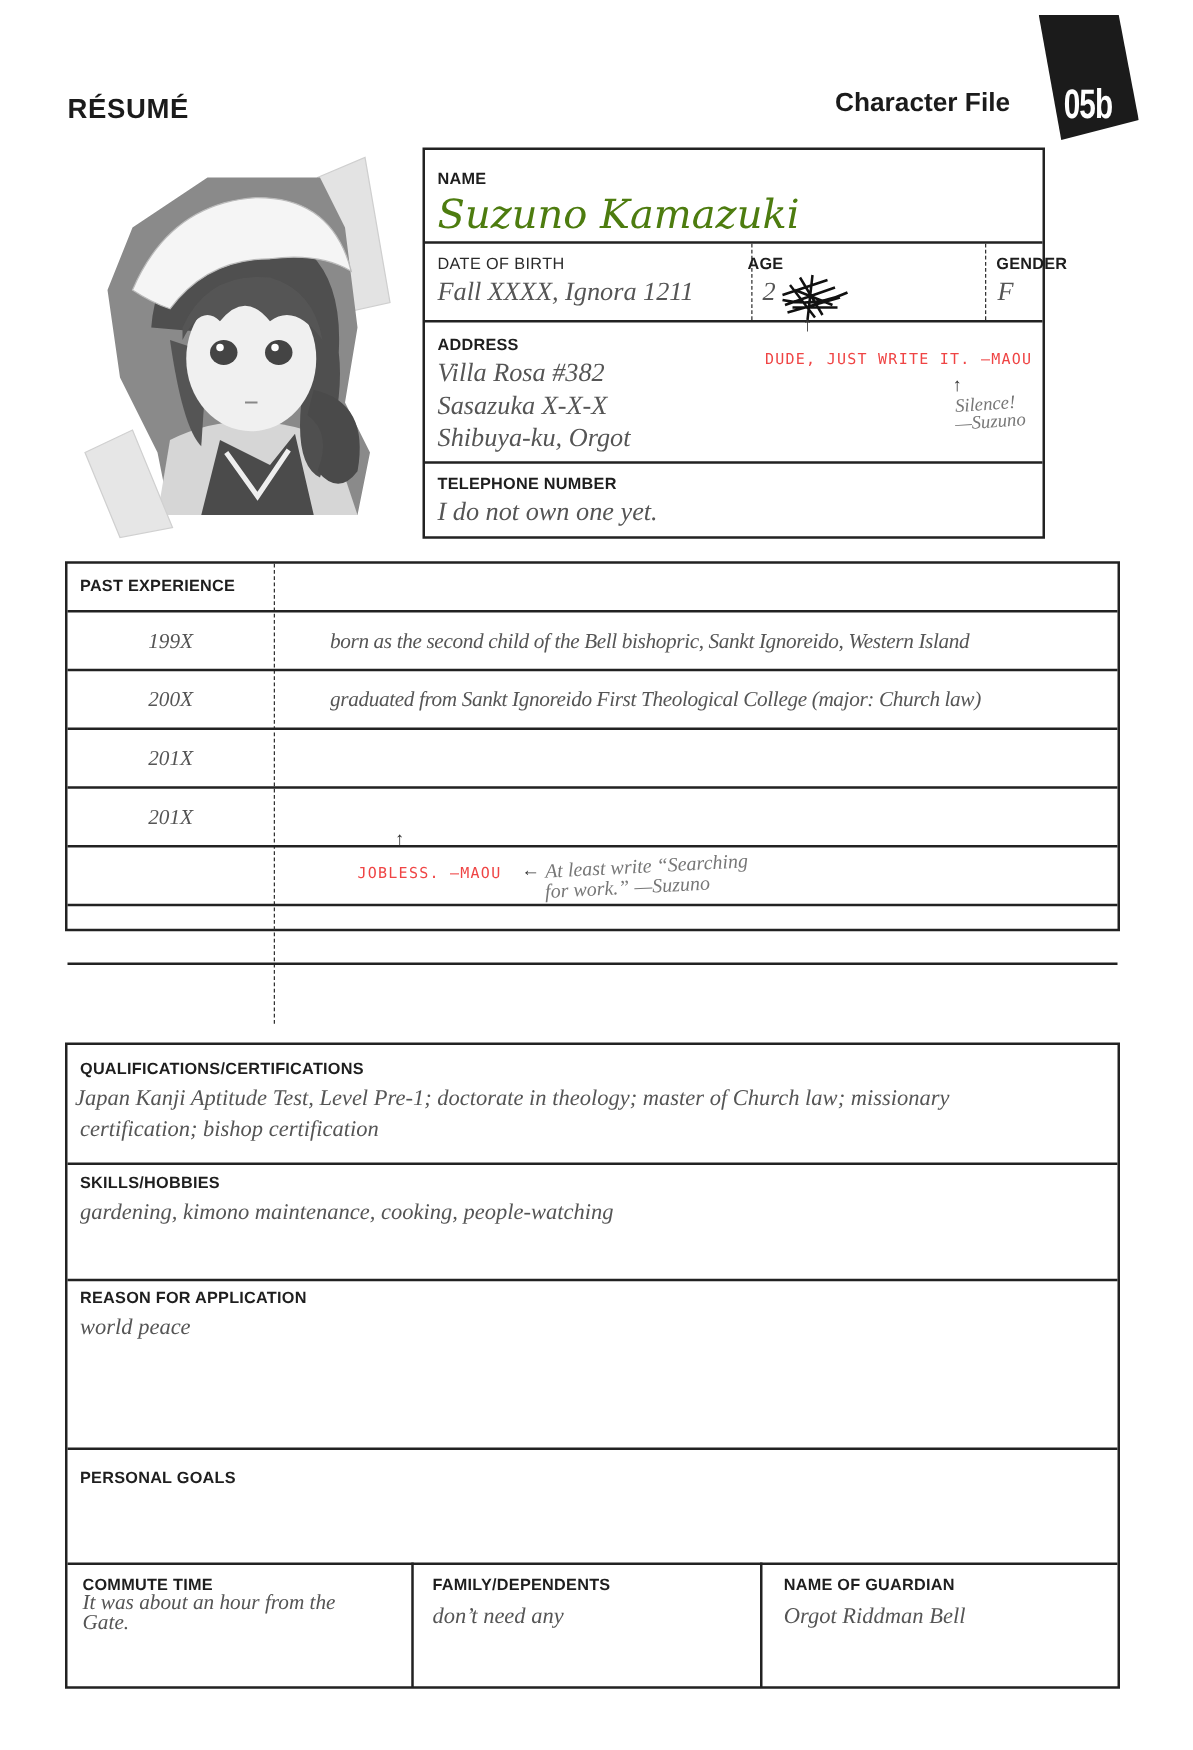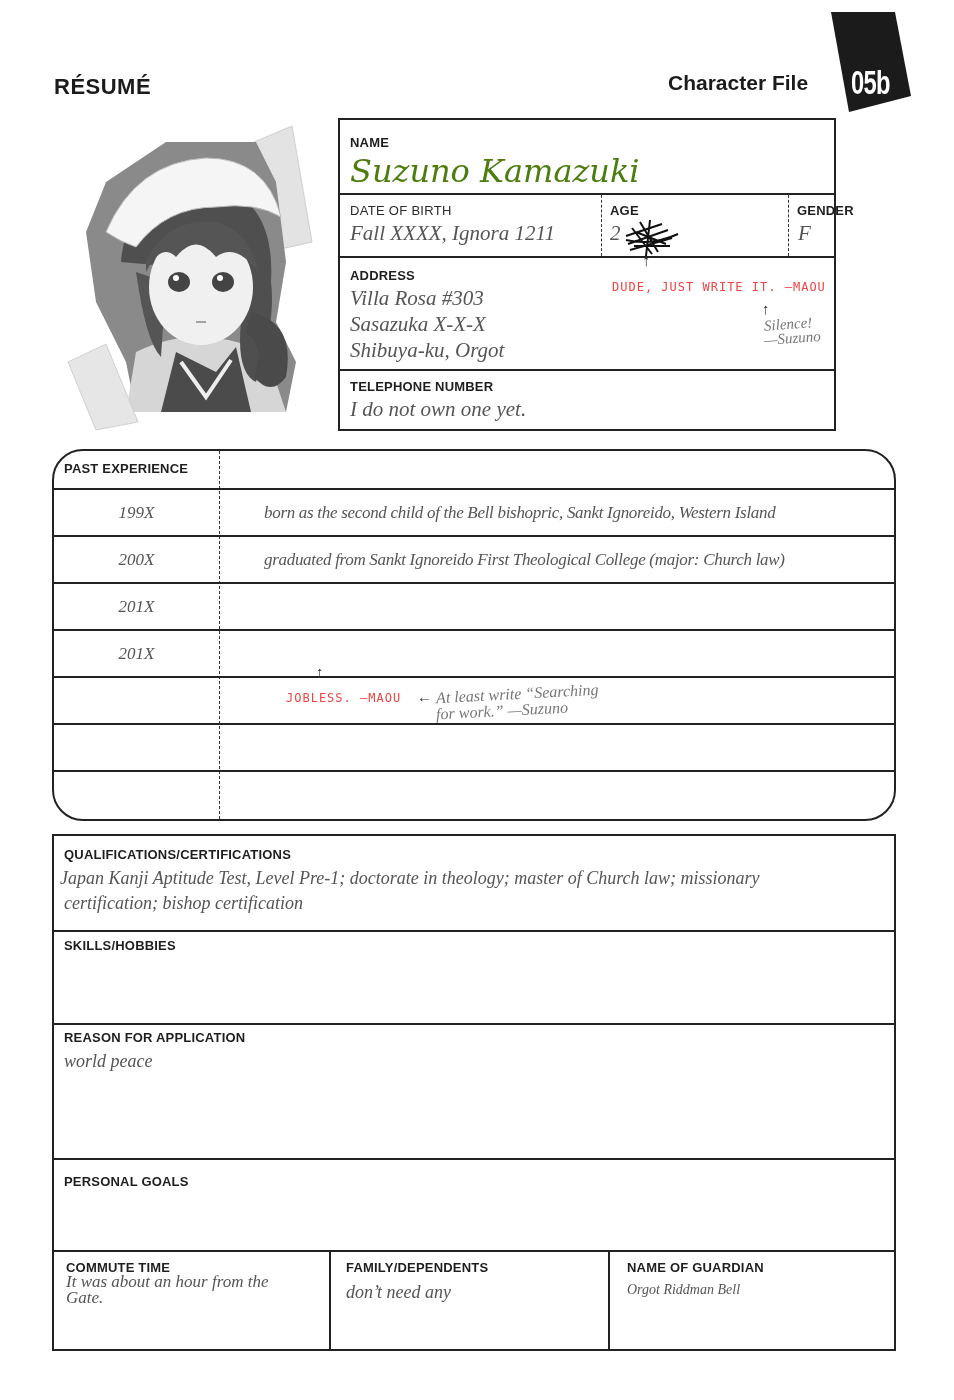--- a/index.html
+++ b/index.html
@@ -24,21 +24,21 @@
 
     
     .box { position: absolute; border: 2.5px solid #222; box-sizing: border-box; background: #fff; }
     #info-box { left: 338px; top: 118px; width: 498px; height: 313px; }
     .hline { position: absolute; left: 0; right: 0; height: 0; border-top: 2px solid #222; }
     .dvline { position: absolute; width: 0; border-left: 1.5px dashed #333; }
     .cell-label { position: absolute; }
     .cell-value { position: absolute; white-space: nowrap; }
 
     
-    #exp-box { left: 52px; top: 449px; width: 844px; height: 372px; border-radius: 31px; }
+    #exp-box { left: 52px; top: 449px; width: 844px; height: 296px; }
 
     
     #quals-box { left: 52px; top: 834px; width: 844px; height: 517px; }
     .vline { position: absolute; width: 0; border-left: 2px solid #222; }
 
     .note-caps { font-family: "DejaVu Sans Mono", monospace; font-size: 12px; color: #ef4444; letter-spacing: 1px; }
     .note-hand { font-family: "Liberation Serif", serif; font-style: italic; color: #777; }
   </style>
 </head>
 <body>
@@ -90,32 +90,32 @@
   <div class="hline" style="top:249px;"></div>
   <div class="dvline" style="left:261px; top:75px; height:61px;"></div>
   <div class="dvline" style="left:448px; top:75px; height:61px;"></div>
 
   <div class="cell-label label" style="left:10px; top:15px;">NAME</div>
   <div class="cell-value hand" style="left:10px; top:32px; font-size:32px;">Suzuno Kamazuki</div>
 
   <div class="cell-label label-light" style="left:10px; top:83px;">DATE OF BIRTH</div>
   <div class="cell-value hand-thin" style="left:10px; top:101px; font-size:21px;">Fall XXXX, Ignora 1211</div>
 
-  <div class="cell-label label" style="left:270px; top:83px;text-align:center;">AGE</div>
+  <div class="cell-label label" style="left:258px; top:83px;text-align:center;">AGE</div>
   <div class="cell-value hand-thin" style="left:270px; top:101px; font-size:21px;">2</div>
   <svg class="abs" style="left:282px; top:96px;" width="60" height="42" viewBox="0 0 60 42">
     <path d="M4,20 L40,8 M6,28 L46,14 M8,34 L50,22 M10,12 L30,38 M18,6 L36,36 M28,4 L24,40 M4,24 Q30,30 56,18 M12,30 L48,30 M14,16 L44,28" stroke="#111" stroke-width="2" fill="none"></path>
   </svg>
   <div class="cell-value" style="left:302px; top:132px; font-size:16px; color:#333;">↑</div>
 
   <div class="cell-label label" style="left:457px; top:83px;">GENDER</div>
   <div class="cell-value hand-thin" style="left:458px; top:101px; font-size:21px;">F</div>
 
   <div class="cell-label label" style="left:10px; top:148px;">ADDRESS</div>
-  <div class="cell-value hand-thin" style="left:10px; top:166px; font-size:21px;">Villa Rosa #303</div>
+  <div class="cell-value hand-thin" style="left:10px; top:166px; font-size:21px;">Villa Rosa #382</div>
   <div class="cell-value hand-thin" style="left:10px; top:192px; font-size:21px;">Sasazuka X-X-X</div>
   <div class="cell-value hand-thin" style="left:10px; top:218px; font-size:21px;">Shibuya-ku, Orgot</div>
 
   <div class="cell-value note-caps" style="left:272px; top:160px;">DUDE, JUST WRITE IT. —MAOU</div>
   <div class="cell-value" style="left:422px; top:180px; font-size:15px; color:#333;">↑</div>
   <div class="cell-value note-hand" style="left:424px; top:196px; font-size:15px; transform:rotate(-4deg);">Silence!</div>
   <div class="cell-value note-hand" style="left:424px; top:210px; font-size:15px; transform:rotate(-4deg);">—Suzuno</div>
 
   <div class="cell-label label" style="left:10px; top:259px;">TELEPHONE NUMBER</div>
   <div class="cell-value hand-thin" style="left:10px; top:277px; font-size:21px;">I do not own one yet.</div>
@@ -156,28 +156,29 @@
   <div class="hline" style="top:322px;"></div>
   <div class="hline" style="top:414px;"></div>
   <div class="vline" style="left:275px; top:414px; height:100px;"></div>
   <div class="vline" style="left:554px; top:414px; height:100px;"></div>
 
   <div class="cell-label label" style="left:10px; top:11px;">QUALIFICATIONS/CERTIFICATIONS</div>
   <div class="cell-value hand-thin" style="left:6px; top:32px; font-size:18px;">Japan Kanji Aptitude Test, Level Pre-1; doctorate in theology; master of Church law; missionary</div>
   <div class="cell-value hand-thin" style="left:10px; top:57px; font-size:18px;">certification; bishop certification</div>
 
   <div class="cell-label label" style="left:10px; top:102px;">SKILLS/HOBBIES</div>
+  <div class="cell-value hand-thin" style="left:10px; top:123px; font-size:18px;">gardening, kimono maintenance, cooking, people-watching</div>
 
   <div class="cell-label label" style="left:10px; top:194px;">REASON FOR APPLICATION</div>
   <div class="cell-value hand-thin" style="left:10px; top:215px; font-size:18px;">world peace</div>
 
   <div class="cell-label label" style="left:10px; top:338px;">PERSONAL GOALS</div>
 
   <div class="cell-label label" style="left:12px; top:424px;">COMMUTE TIME</div>
   <div class="cell-value hand-thin" style="left:12px; top:438px; font-size:17px; line-height:16px;">It was about an hour from the</div>
   <div class="cell-value hand-thin" style="left:12px; top:454px; font-size:17px; line-height:16px;">Gate.</div>
 
   <div class="cell-label label" style="left:292px; top:424px;">FAMILY/DEPENDENTS</div>
   <div class="cell-value hand-thin" style="left:292px; top:446px; font-size:18px;">don’t need any</div>
 
   <div class="cell-label label" style="left:573px; top:424px;">NAME OF GUARDIAN</div>
-  <div class="cell-value hand-thin" style="left:573px; top:446px; font-size:14px;">Orgot Riddman Bell</div>
+  <div class="cell-value hand-thin" style="left:573px; top:446px; font-size:18px;">Orgot Riddman Bell</div>
 </div>
 
 </body></html>

